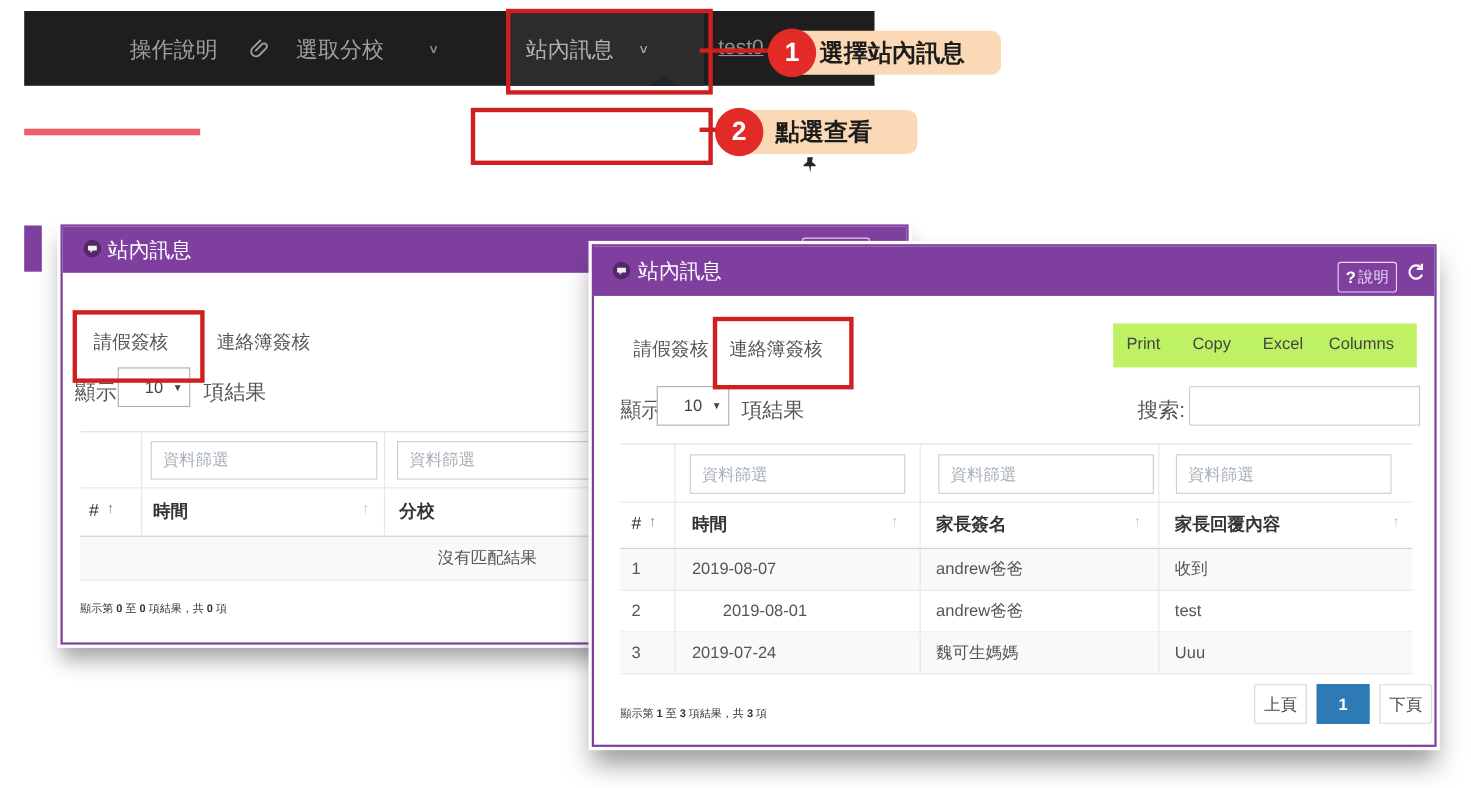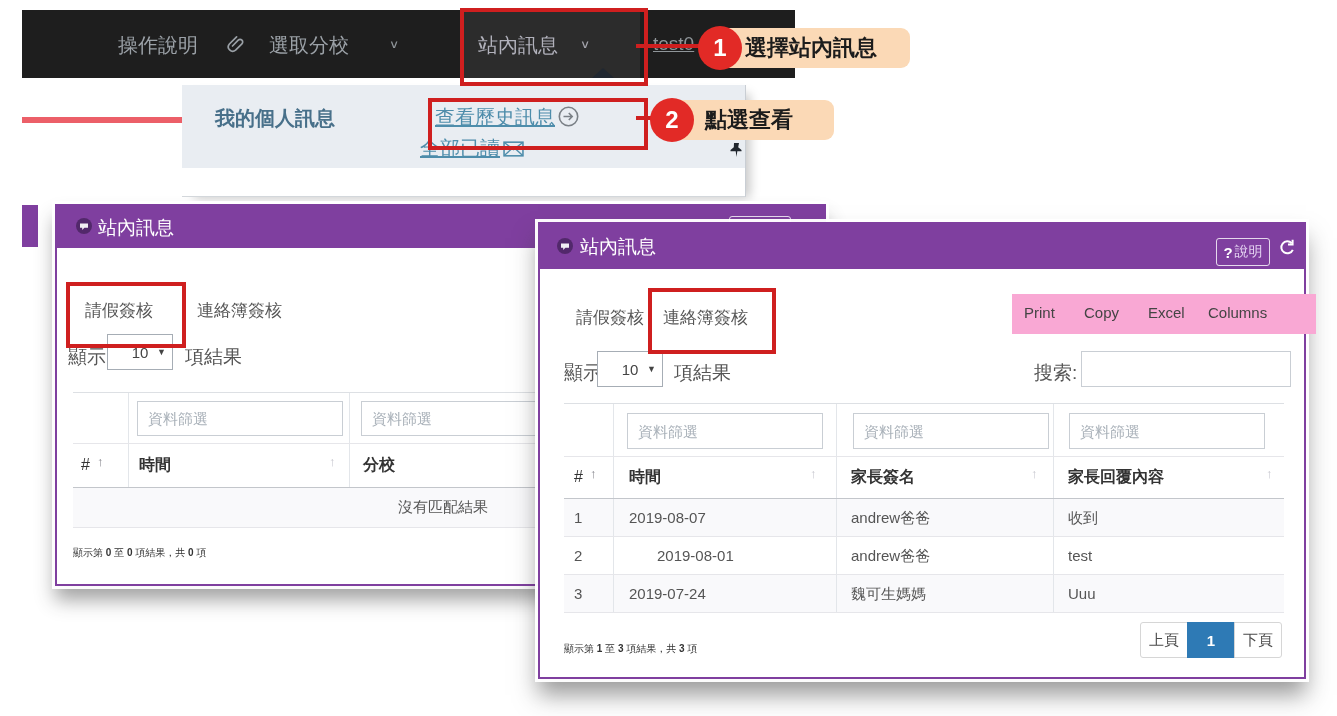--- a/index.html
+++ b/index.html
@@ -33,37 +33,37 @@
   .win-title{position:absolute;color:#fff;font-size:19px;white-space:nowrap;}
   .help-btn{position:absolute;border:1px solid rgba(255,255,255,.8);border-radius:3px;display:flex;align-items:center;justify-content:center;gap:2px;box-sizing:border-box;}
   .help-q{color:#fff;font-weight:bold;font-size:15px;}
   .help-t{color:#e3d1f0;font-size:14px;}
   .tab{position:absolute;font-size:17px;color:#555;white-space:nowrap;cursor:default;}
   .lbl{position:absolute;font-size:19px;color:#555;white-space:nowrap;}
   .selbox{position:absolute;border:1px solid #a6adb5;background:#fff;box-sizing:border-box;display:flex;align-items:center;justify-content:center;font-size:15px;color:#444;}
   .selbox .sc{position:absolute;right:6px;font-size:9px;color:#444;}
   .tinput{position:absolute;border:1px solid #c9ced4;box-sizing:border-box;font-size:15px;color:#555;padding:0 10px;font-family:inherit;background:#fff;}
   .tinput::placeholder{color:#a9b1b9;}
-  .toolbar{position:absolute;background:#f9a8d4;padding-left:28px;}
+  .toolbar{position:absolute;background:#bef264;}
   .tool-lbl{position:absolute;font-size:15px;color:#444;cursor:default;}
   
   .tbl{position:absolute;border-top:1px solid #dde0e4;box-sizing:border-box;}
   .trow{position:absolute;left:0;width:100%;box-sizing:border-box;border-bottom:1px solid #e6e6ea;}
   .trow.head{border-bottom:1px solid #c3c6cb;}
   .trow.striped{background:#f9f9fb;}
   .vdiv{position:absolute;top:0;width:1px;height:100%;background:#e3e6ea;}
   .hcell{position:absolute;font-size:16px;font-weight:bold;color:#333;white-space:nowrap;}
   .sort{position:absolute;font-size:13px;color:#c6c6ce;}
   .sort.dark{color:#85858d;}
   .dcell{position:absolute;font-size:15px;color:#555;white-space:nowrap;}
   .empty-row-text{width:100%;text-align:center;font-size:15px;color:#555;}
   .footer{position:absolute;font-size:10px;color:#333;white-space:nowrap;}
   .footer b{font-weight:bold;}
   
-  .pager{position:absolute;display:flex;}
+  .pager{position:absolute;display:flex;gap:10px;}
   .pbtn{width:48px;height:36px;border:1px solid #d6d6d6;background:#fff;box-sizing:border-box;display:flex;align-items:center;justify-content:center;font-size:15px;color:#4a4a4a;margin-left:-1px;}
   .pbtn.first{margin-left:0;border-radius:3px 0 0 3px;}
   .pbtn.last{border-radius:0 3px 3px 0;}
   .pbtn.active{background:#2e7ab5;border-color:#2e7ab5;color:#fff;font-weight:bold;}
 </style>
 </head>
 <body>
 
 <div class="canvas">
 
@@ -78,38 +78,20 @@
     <span class="nav-caret" style="left:367px;top:26px;">∨</span>
     <div class="nav-activebg" style="left:440px;top:0;width:178px;height:68px;"></div>
     <span class="nav-item" style="left:456px;top:22px;color:#b1b1bb;">站內訊息</span>
     <span class="nav-caret" style="left:558px;top:26px;color:#a5a5ad;">∨</span>
     <span class="nav-user" style="left:631px;top:23px;">test0</span>
   </div>
   <div class="caret-up"></div>
   <div class="red-line"></div>
   <div class="purple-fragment"></div>
 
-  <div class="panel">
-    <div class="panel-white"></div>
-    <span class="panel-title">我的個人訊息</span>
-    <span class="panel-link" style="left:253px;top:19px;">
-      <span>查看歷史訊息</span>
-      <span><svg width="21" height="21" viewBox="0 0 21 21" style="vertical-align:-3px;">
-            <circle cx="10.5" cy="10.5" r="9.2" fill="none" stroke="#7a8086" stroke-width="1.6"></circle>
-            <path d="M5.5 10.5h8.2M10.8 7l3.4 3.5-3.4 3.5" fill="none" stroke="#7a8086" stroke-width="1.6"></path>
-          </svg></span>
-    </span>
-    <span class="panel-link" style="left:238px;top:50px;">
-      <span>全部已讀</span>
-      <span><svg width="21" height="16" viewBox="0 0 20 15" style="vertical-align:-2px;">
-            <rect x="1" y="1" width="18" height="13" fill="none" stroke="#4e8dab" stroke-width="1.5"></rect>
-            <path d="M1.5 1.5 10 8l8.5-6.5M1.5 13.5 7.5 8M18.5 13.5 12.5 8" fill="none" stroke="#4e8dab" stroke-width="1.3"></path>
-          </svg></span>
-    </span>
-  </div>
 
   <div class="win back">
     <div class="win-h" style="height:42px;">
       <span class="abs" style="left:18px;top:11px;">
         <svg width="18" height="18" viewBox="0 0 18 18">
             <circle cx="9" cy="9" r="8" fill="#2e1640" opacity="0.55"></circle>
             <path d="M5 6.5h8v4.2H9.4L7.2 13v-2.3H5z" fill="#fff" opacity="0.92"></path>
           </svg>
       </span>
       <span class="win-title" style="left:41px;top:9px;">站內訊息</span>

